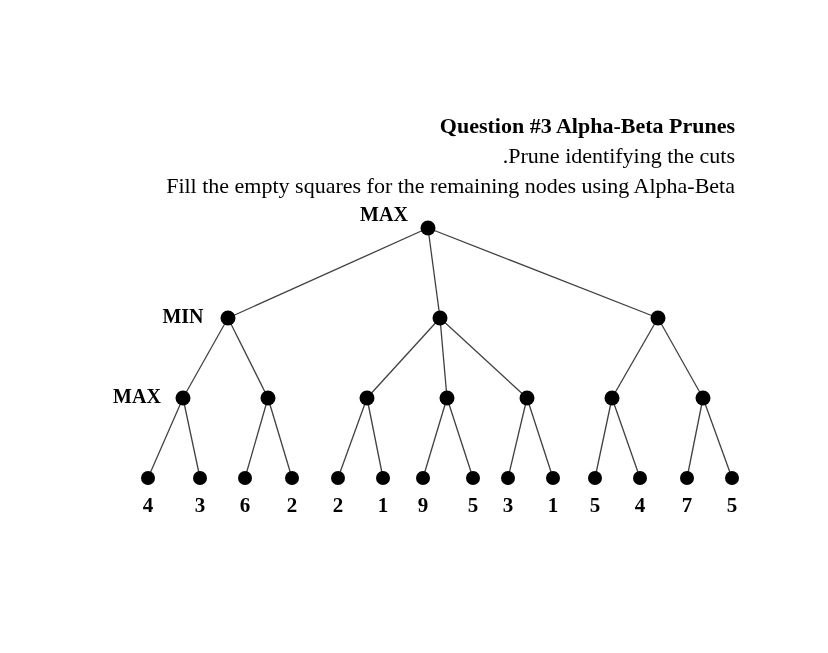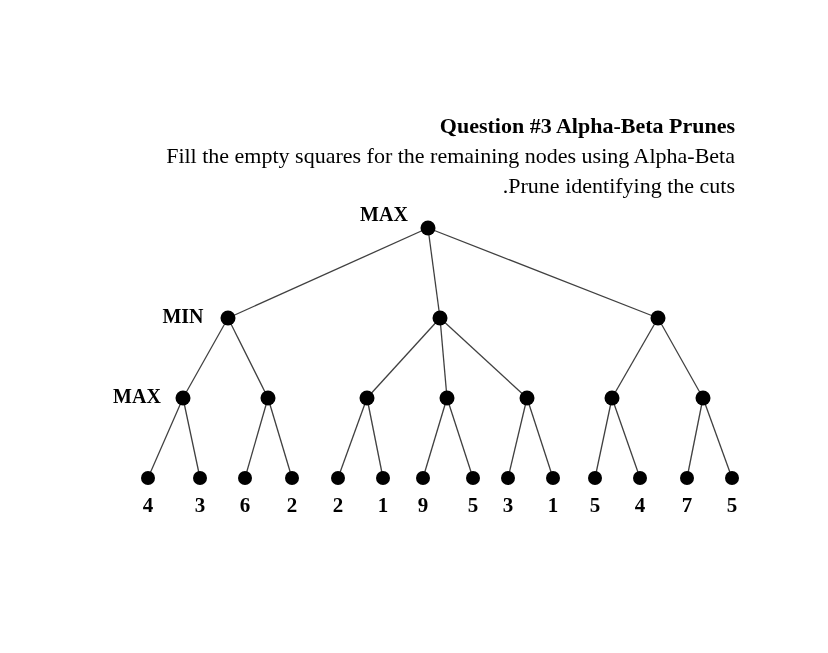--- a/index.html
+++ b/index.html
@@ -46,22 +46,22 @@
     font-size: 21px;
     fill: #000000;
   }
 </style>
 </head>
 <body>
 
 <div class="page">
   <div class="header">
     <div class="title">Question #3 Alpha-Beta Prunes</div>
+    <div class="line">.Prune identifying the cuts</div>
     <div class="line">Fill the empty squares for the remaining nodes using Alpha-Beta</div>
-    <div class="line">.Prune identifying the cuts</div>
   </div>
   <svg id="tree-svg" class="tree-svg" width="828" height="653" viewBox="0 0 828 653">
       <line x1="428" y1="228" x2="228" y2="318" stroke="#404040" stroke-width="1.3"></line>
       <line x1="428" y1="228" x2="440" y2="318" stroke="#404040" stroke-width="1.3"></line>
       <line x1="428" y1="228" x2="658" y2="318" stroke="#404040" stroke-width="1.3"></line>
       <line x1="228" y1="318" x2="183" y2="398" stroke="#404040" stroke-width="1.3"></line>
       <line x1="228" y1="318" x2="268" y2="398" stroke="#404040" stroke-width="1.3"></line>
       <line x1="440" y1="318" x2="367" y2="398" stroke="#404040" stroke-width="1.3"></line>
       <line x1="440" y1="318" x2="447" y2="398" stroke="#404040" stroke-width="1.3"></line>
       <line x1="440" y1="318" x2="527" y2="398" stroke="#404040" stroke-width="1.3"></line>

